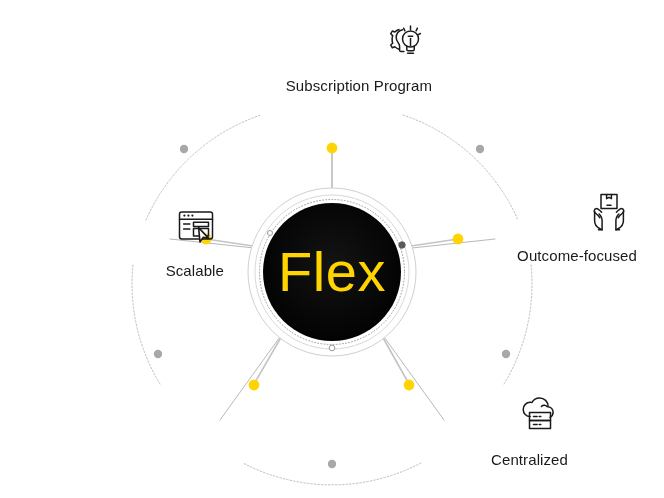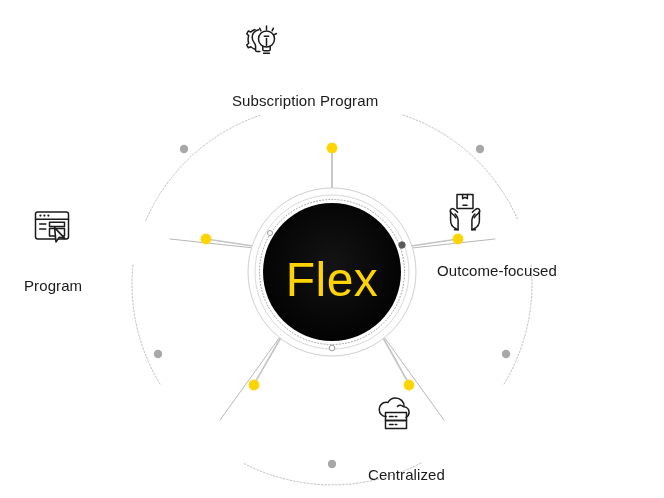--- a/index.html
+++ b/index.html
@@ -29,26 +29,25 @@
     top: 0;
     width: 664px;
     height: 498px;
   }
 
   
   .node {
     position: absolute;
     display: flex;
     flex-direction: column;
-    align-items: flex-start;
+    align-items: flex-end;
     justify-content: flex-start;
     width: 200px;
     margin-left: -100px;
     pointer-events: auto;
-    gap: 15px;
   }
   .node .icon-wrap {
     width: 56px;
     height: 56px;
     display: flex;
     align-items: center;
     justify-content: center;
   }
   .node .icon-wrap svg {
     display: block;
@@ -66,23 +65,23 @@
   #node-top        { left: 332px; top: 14px;  }
   #node-right      { left: 537px; top: 184px; }
   #node-bottomright{ left: 468px; top: 388px; }
   #node-bottomleft { left: 196px; top: 396px; }
   #node-left       { left: 124px; top: 199px; }
 
   
   #hub-label {
     position: absolute;
     left: 332px;
-    top: 280px;
+    top: 272px;
     transform: translate(-50%, -50%);
-    font-size: 48px;
+    font-size: 56px;
     line-height: 1;
     color: #FFD400;
     letter-spacing: 0.5px;
     font-weight: 400;
     user-select: none;
   }
 </style>
 </head>
 <body>
 
@@ -244,16 +243,16 @@
 
         <path d="M13.6 23h6.2"></path>
         <path d="M13.6 28h6.2"></path>
 
         <rect x="23.5" y="21.2" width="15" height="4.4"></rect>
         <rect x="23.5" y="27.6" width="15" height="7.4"></rect>
 
         <path d="M28.6 26.6l1.4 14.3 3.3-4.6 5.4 1.1-10.1-10.8z" fill="#ffffff" stroke="#1a1a1a" stroke-width="1.6"></path>
       </svg>
     </div>
-    <div class="node-label">Program</div>
+    <div class="node-label">Scalable</div>
   </div>
 
 </div>
 
 </body></html>

